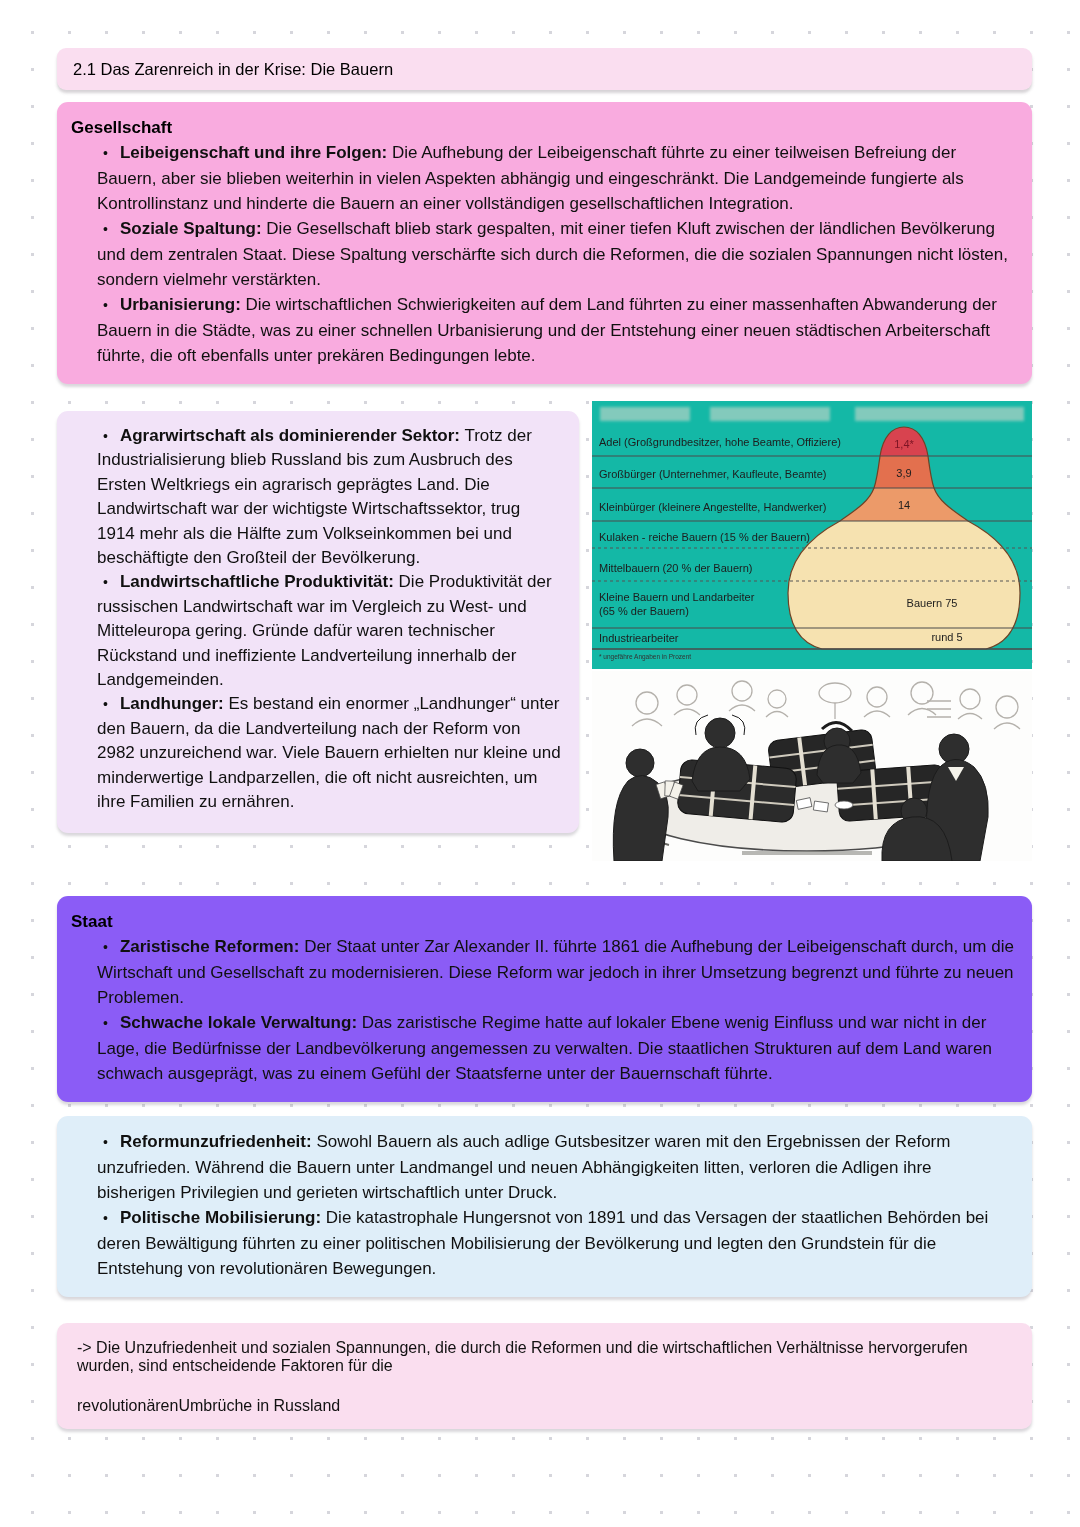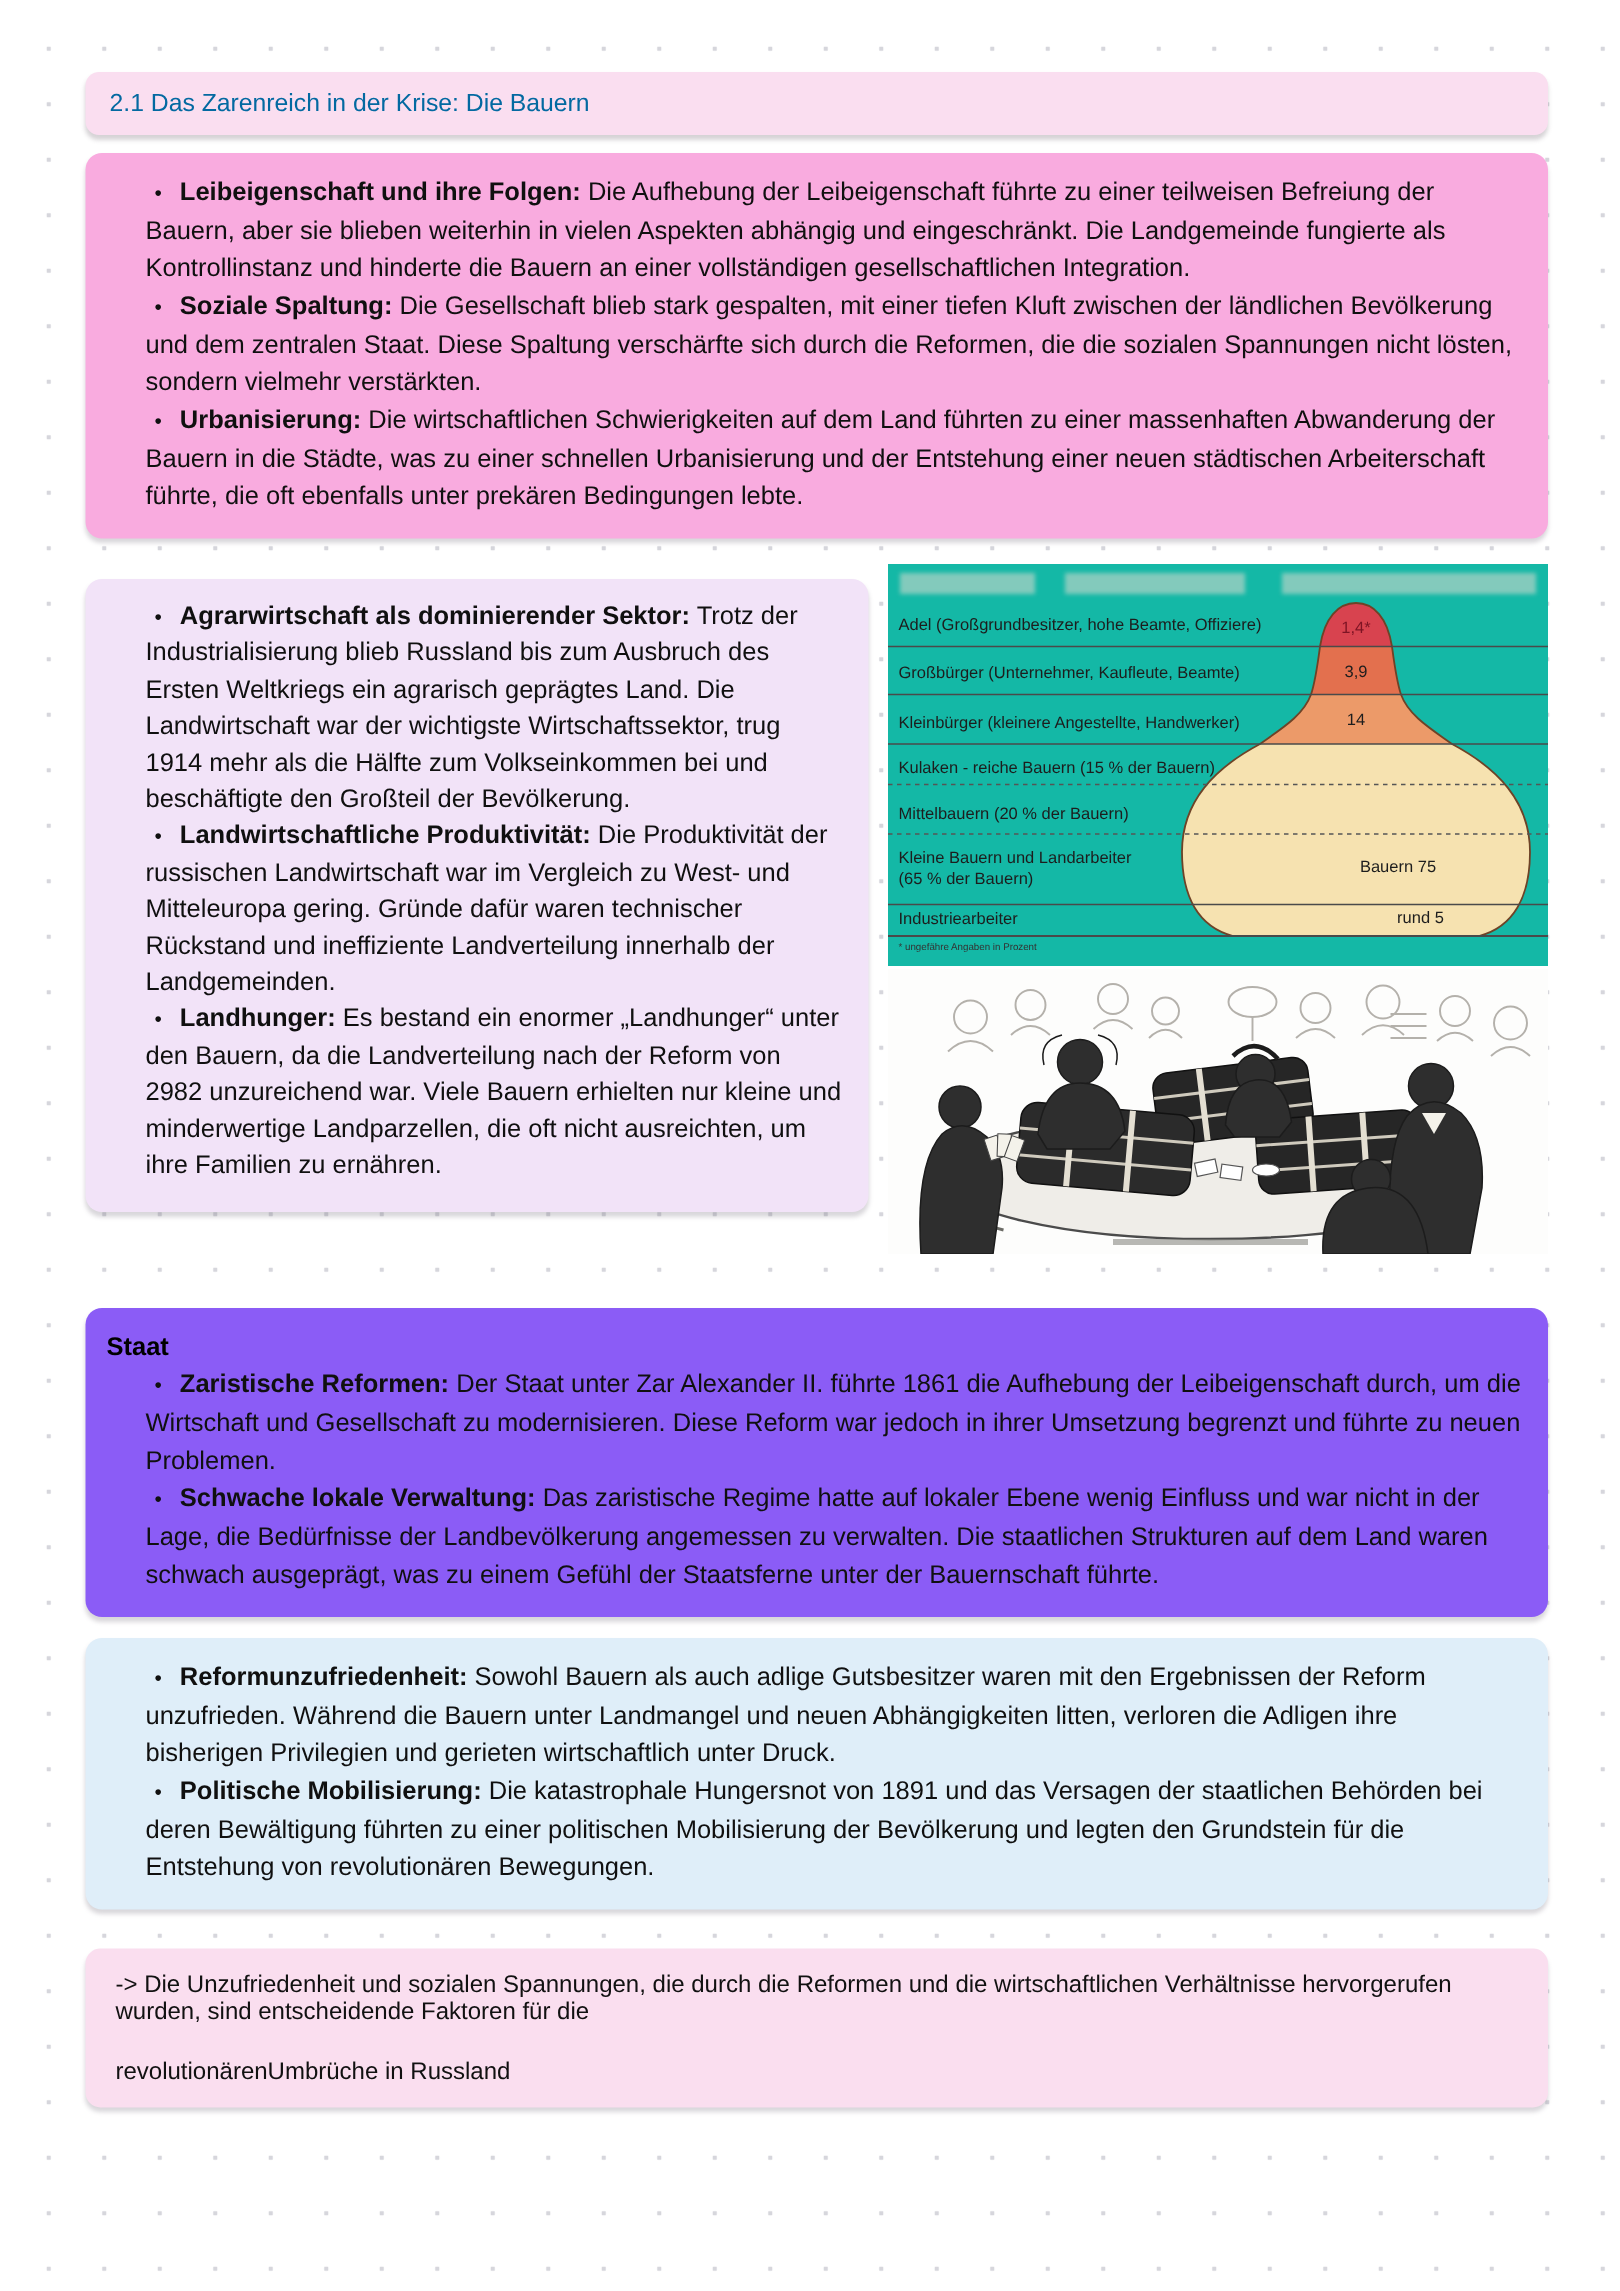--- a/index.html
+++ b/index.html
@@ -11,21 +11,21 @@
     background-image: radial-gradient(circle, #d6d6dc 1.5px, transparent 1.7px);
     background-size: 37px 37px;
     background-position: 14px 14px;
     color:#141414;
   }
   .page { padding: 48px 0 0 57px; width: 1032px; }
   .titlebar {
     width:975px; height:42px; background:#fadef0; border-radius:9px;
     box-shadow:0 3px 3px rgba(120,110,120,.3);
     display:flex; align-items:center; padding:0 16px;
-    font-size:16.5px; color:#0369a1; margin-bottom:12px;
+    font-size:16.5px; color:#000000; margin-bottom:12px;
   }
   .box {
     width:975px; border-radius:11px; padding:13px 18px 16px 14px;
     box-shadow:0 3px 3px rgba(120,110,125,.28);
     font-size:17px; line-height:25px; color:#101010;
   }
   .box h2 { margin:0; font-size:17px; line-height:25px; font-weight:bold; color:#000; }
   .box p.bullet { margin:0; padding-left:26px; text-indent:6px; }
   .box p.bullet .dot { margin-right:12px; font-size:14px; }
   .box p.bullet b { font-weight:bold; }
@@ -63,20 +63,21 @@
 </head>
 <body>
 
 <div class="page">
 
   <div class="titlebar">
     <span>2.1 Das Zarenreich in der Krise: Die Bauern</span>
   </div>
 
   <div class="box gesellschaft">
+    <h2>Gesellschaft</h2>
     <p class="bullet"><span class="dot">•</span><b>Leibeigenschaft und ihre Folgen:</b> <span>Die Aufhebung der Leibeigenschaft führte zu einer teilweisen Befreiung der Bauern, aber sie blieben weiterhin in vielen Aspekten abhängig und eingeschränkt. Die Landgemeinde fungierte als Kontrollinstanz und hinderte die Bauern an einer vollständigen gesellschaftlichen Integration.</span></p>
     <p class="bullet"><span class="dot">•</span><b>Soziale Spaltung:</b> <span>Die Gesellschaft blieb stark gespalten, mit einer tiefen Kluft zwischen der ländlichen Bevölkerung und dem zentralen Staat. Diese Spaltung verschärfte sich durch die Reformen, die die sozialen Spannungen nicht lösten, sondern vielmehr verstärkten.</span></p>
     <p class="bullet"><span class="dot">•</span><b>Urbanisierung:</b> <span>Die wirtschaftlichen Schwierigkeiten auf dem Land führten zu einer massenhaften Abwanderung der Bauern in die Städte, was zu einer schnellen Urbanisierung und der Entstehung einer neuen städtischen Arbeiterschaft führte, die oft ebenfalls unter prekären Bedingungen lebte.</span></p>
   </div>
 
   <div class="wirt-row">
     <div class="box wirtschaft">
       <p class="bullet"><span class="dot">•</span><b>Agrarwirtschaft als dominierender Sektor:</b> <span>Trotz der Industrialisierung blieb Russland bis zum Ausbruch des Ersten Weltkriegs ein agrarisch geprägtes Land. Die Landwirtschaft war der wichtigste Wirtschaftssektor, trug 1914 mehr als die Hälfte zum Volkseinkommen bei und beschäftigte den Großteil der Bevölkerung.</span></p>
       <p class="bullet"><span class="dot">•</span><b>Landwirtschaftliche Produktivität:</b> <span>Die Produktivität der russischen Landwirtschaft war im Vergleich zu West- und Mitteleuropa gering. Gründe dafür waren technischer Rückstand und ineffiziente Landverteilung innerhalb der Landgemeinden.</span></p>
       <p class="bullet"><span class="dot">•</span><b>Landhunger:</b> <span>Es bestand ein enormer „Landhunger“ unter den Bauern, da die Landverteilung nach der Reform von 2982 unzureichend war. Viele Bauern erhielten nur kleine und minderwertige Landparzellen, die oft nicht ausreichten, um ihre Familien zu ernähren.</span></p>

